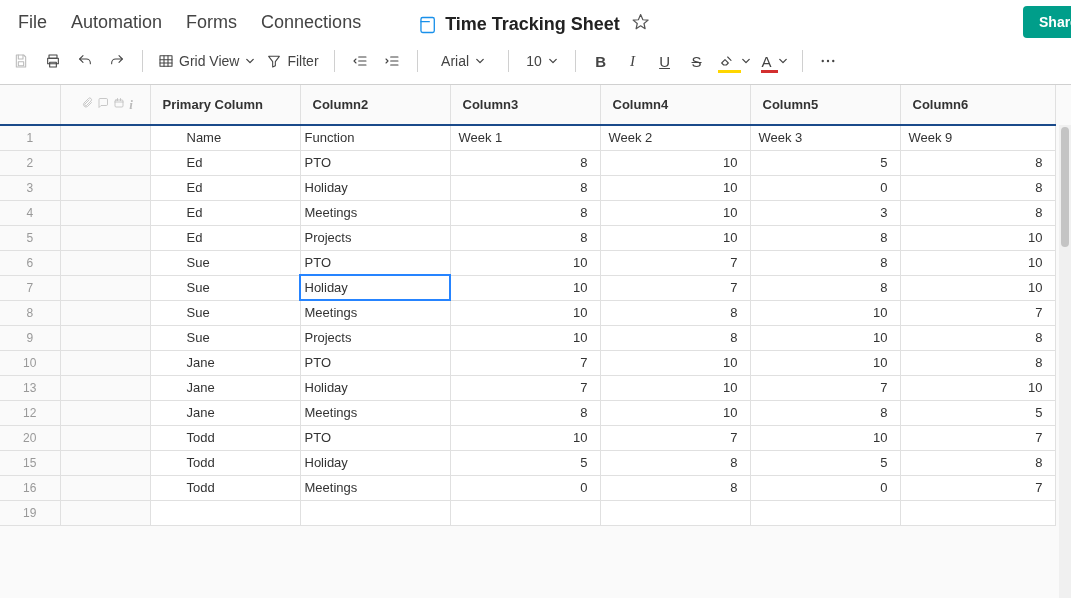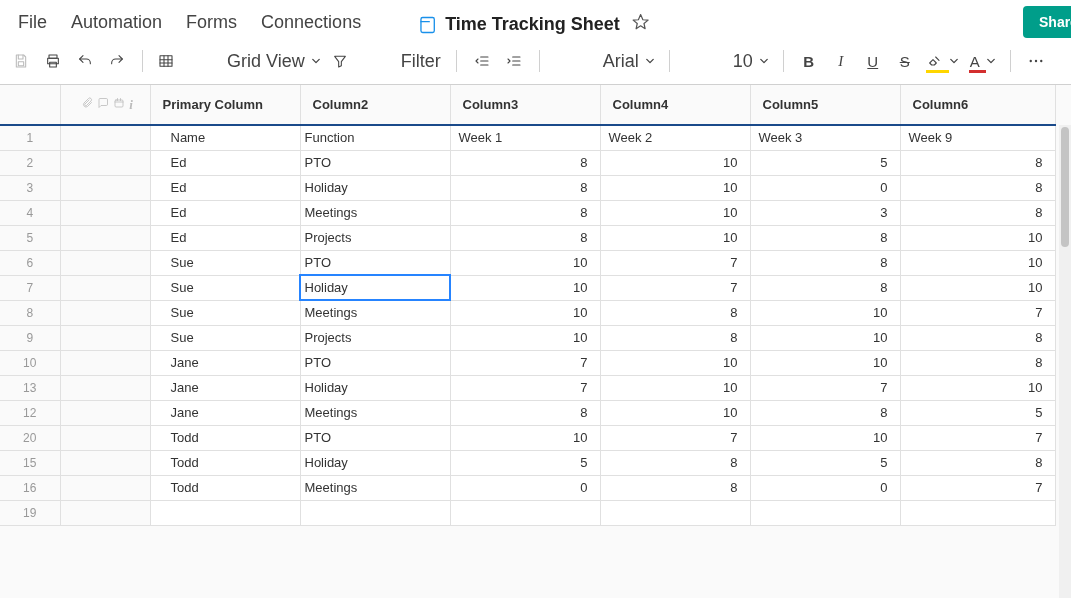--- a/index.html
+++ b/index.html
@@ -115,21 +115,21 @@
     font-size:14px;
   }
   .tb-btn svg { display:block; }
   .tb-btn.disabled { color:#bbb; cursor:default; }
   .tb-sep {
     width:1px;
     height:22px;
     background: var(--border-dark);
     margin: 0 8px;
   }
-  .tb-label { font-size:18px;margin-left:48px; }
+  .tb-label { font-size:14px; }
   .dd-caret { margin-left:2px; }
   .color-underline {
     position:relative;
   }
   .color-underline::after {
     content:"";
     position:absolute;
     left:4px; right:14px; bottom:2px;
     height:3px;
     background: var(--ul-color, #000);
@@ -185,21 +185,21 @@
     color:#bbb;
   }
   .rownum-icons span { font-style: italic; }
   .sheet thead th.gutter-col, .sheet td.gutter {
     width:90px;
     background: var(--bg-alt);
     border-bottom:2px solid var(--header-border);
   }
   .sheet td.gutter { border-bottom:1px solid var(--border); }
   .sheet td.num { text-align:right; padding-right:12px; }
-  .sheet td.primary { padding-left:20px; }
+  .sheet td.primary { padding-left:36px; }
   .sheet td.col2 { padding-left:4px; }
   .sheet tr.sel td.col2 {
     outline: 2px solid var(--sel-border);
     outline-offset:-1px;
   }
   .sheet td.rownum { font-size:12px; color:#999; }
   .scrollbar {
     position:absolute;
     right:0; top:40px; bottom:0;
     width:12px;

